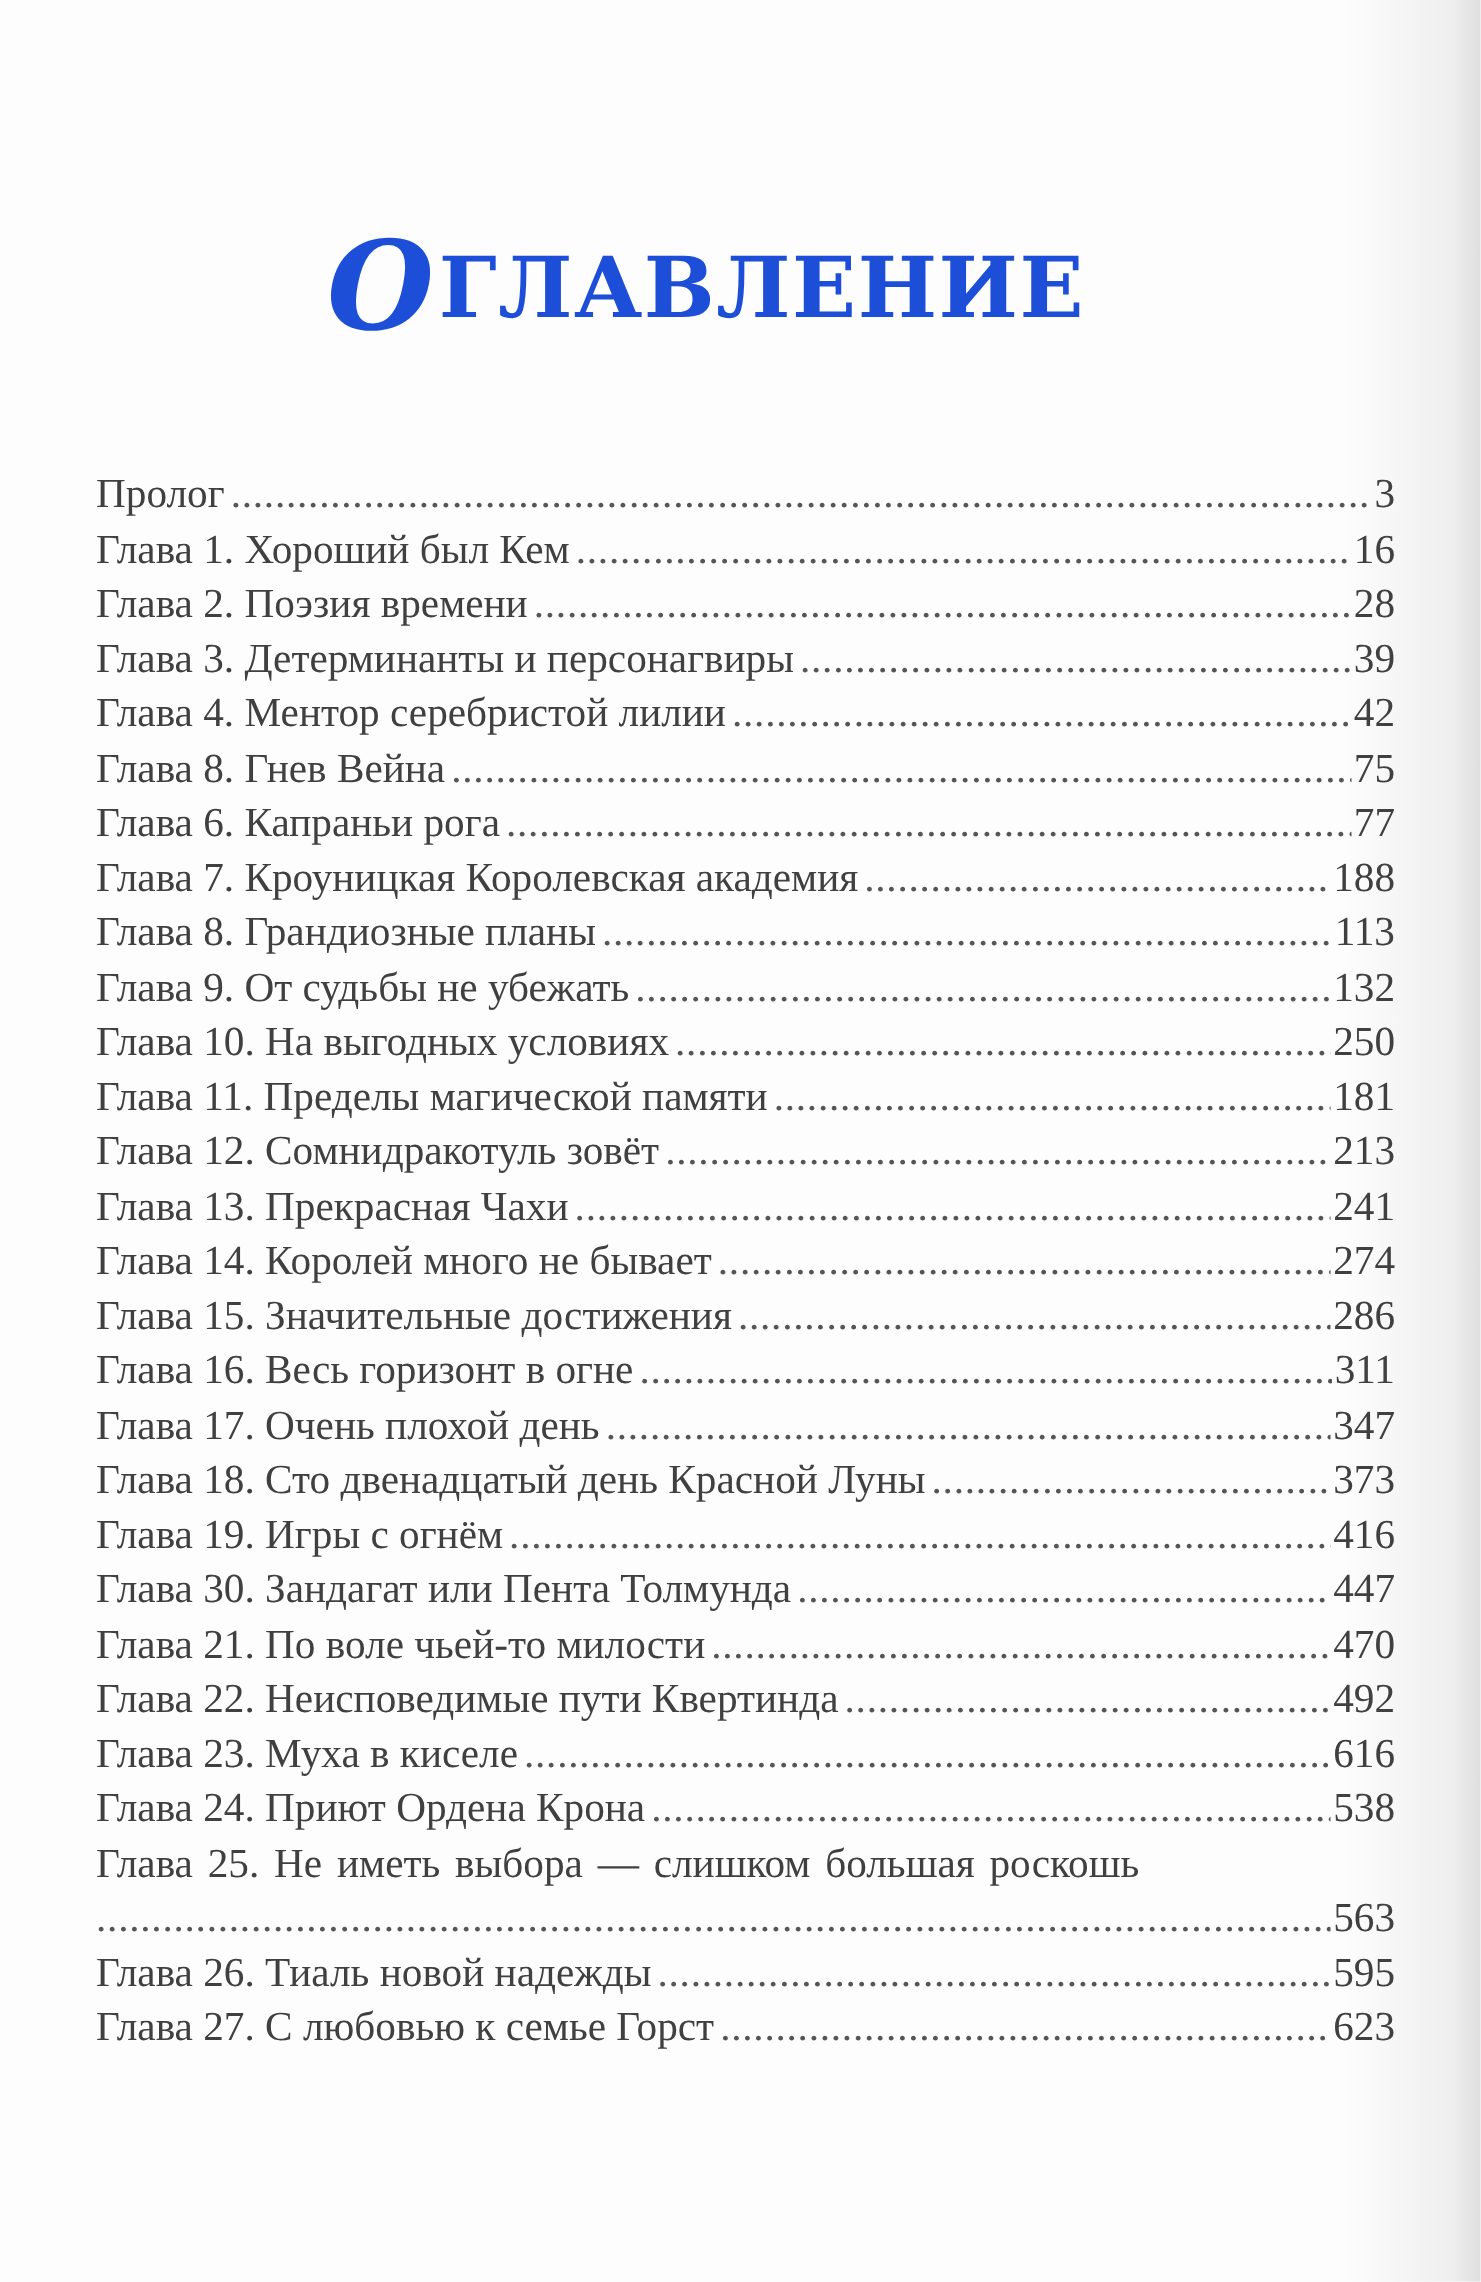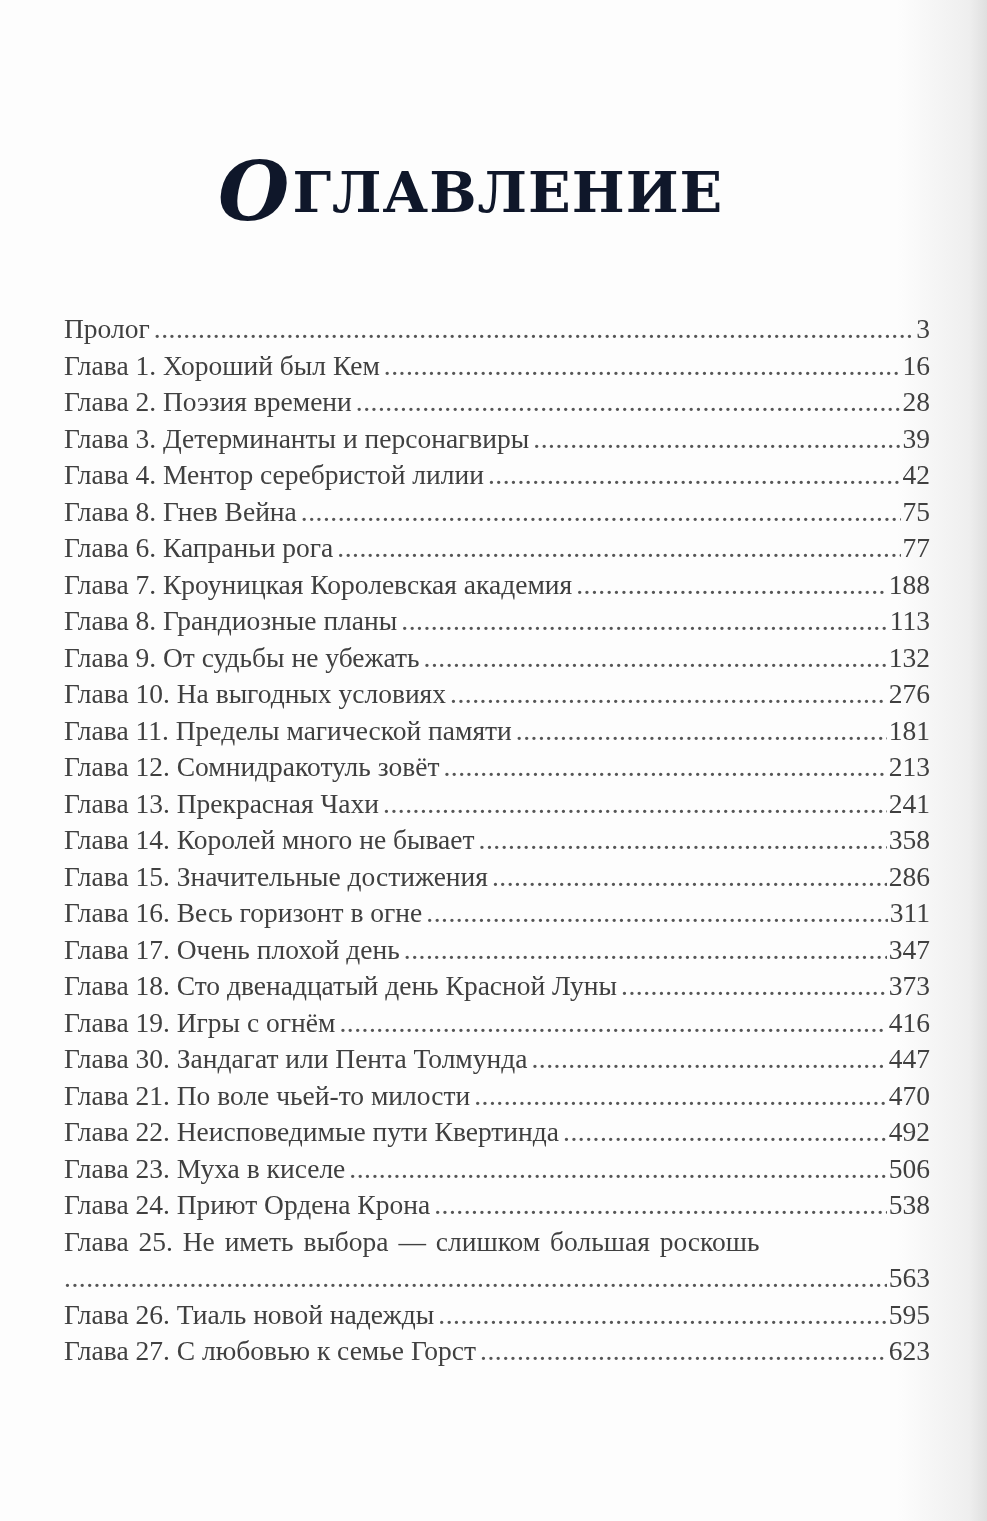--- a/index.html
+++ b/index.html
@@ -25,21 +25,21 @@
     }
     .title {
       position: absolute;
       top: 150px;
       left: 218px;
       margin: 0;
       font-family: "DejaVu Serif", "Liberation Serif", serif;
       font-weight: bold;
       font-size: 56px;
       letter-spacing: 1px;
-      color: #0f172a;
+      color: #1d4ed8;
       line-height: 1;
       white-space: nowrap;
     }
     .title .initial {
       font-size: 82px;
       font-style: italic;
       vertical-align: -8px;
       margin-right: 2px;
     }
     .toc {
@@ -138,41 +138,41 @@
     <span class="toc-page">113</span>
   </div>
   <div class="toc-row">
     <span class="toc-label">Глава 9. От судьбы не убежать</span>
     <span class="toc-leader"></span>
     <span class="toc-page">132</span>
   </div>
   <div class="toc-row">
     <span class="toc-label">Глава 10. На выгодных условиях</span>
     <span class="toc-leader"></span>
-    <span class="toc-page">276</span>
+    <span class="toc-page">250</span>
   </div>
   <div class="toc-row">
     <span class="toc-label">Глава 11. Пределы магической памяти</span>
     <span class="toc-leader"></span>
     <span class="toc-page">181</span>
   </div>
   <div class="toc-row">
     <span class="toc-label">Глава 12. Сомнидракотуль зовёт</span>
     <span class="toc-leader"></span>
     <span class="toc-page">213</span>
   </div>
   <div class="toc-row">
     <span class="toc-label">Глава 13. Прекрасная Чахи</span>
     <span class="toc-leader"></span>
     <span class="toc-page">241</span>
   </div>
   <div class="toc-row">
     <span class="toc-label">Глава 14. Королей много не бывает</span>
     <span class="toc-leader"></span>
-    <span class="toc-page">358</span>
+    <span class="toc-page">274</span>
   </div>
   <div class="toc-row">
     <span class="toc-label">Глава 15. Значительные достижения</span>
     <span class="toc-leader"></span>
     <span class="toc-page">286</span>
   </div>
   <div class="toc-row">
     <span class="toc-label">Глава 16. Весь горизонт в огне</span>
     <span class="toc-leader"></span>
     <span class="toc-page">311</span>
@@ -203,21 +203,21 @@
     <span class="toc-page">470</span>
   </div>
   <div class="toc-row">
     <span class="toc-label">Глава 22. Неисповедимые пути Квертинда</span>
     <span class="toc-leader"></span>
     <span class="toc-page">492</span>
   </div>
   <div class="toc-row">
     <span class="toc-label">Глава 23. Муха в киселе</span>
     <span class="toc-leader"></span>
-    <span class="toc-page">506</span>
+    <span class="toc-page">616</span>
   </div>
   <div class="toc-row">
     <span class="toc-label">Глава 24. Приют Ордена Крона</span>
     <span class="toc-leader"></span>
     <span class="toc-page">538</span>
   </div>
   <div>
     <span class="toc-label-only">Глава 25. Не иметь выбора — слишком большая роскошь</span>
     <div class="toc-row indent-none">
       <span class="toc-leader"></span>

